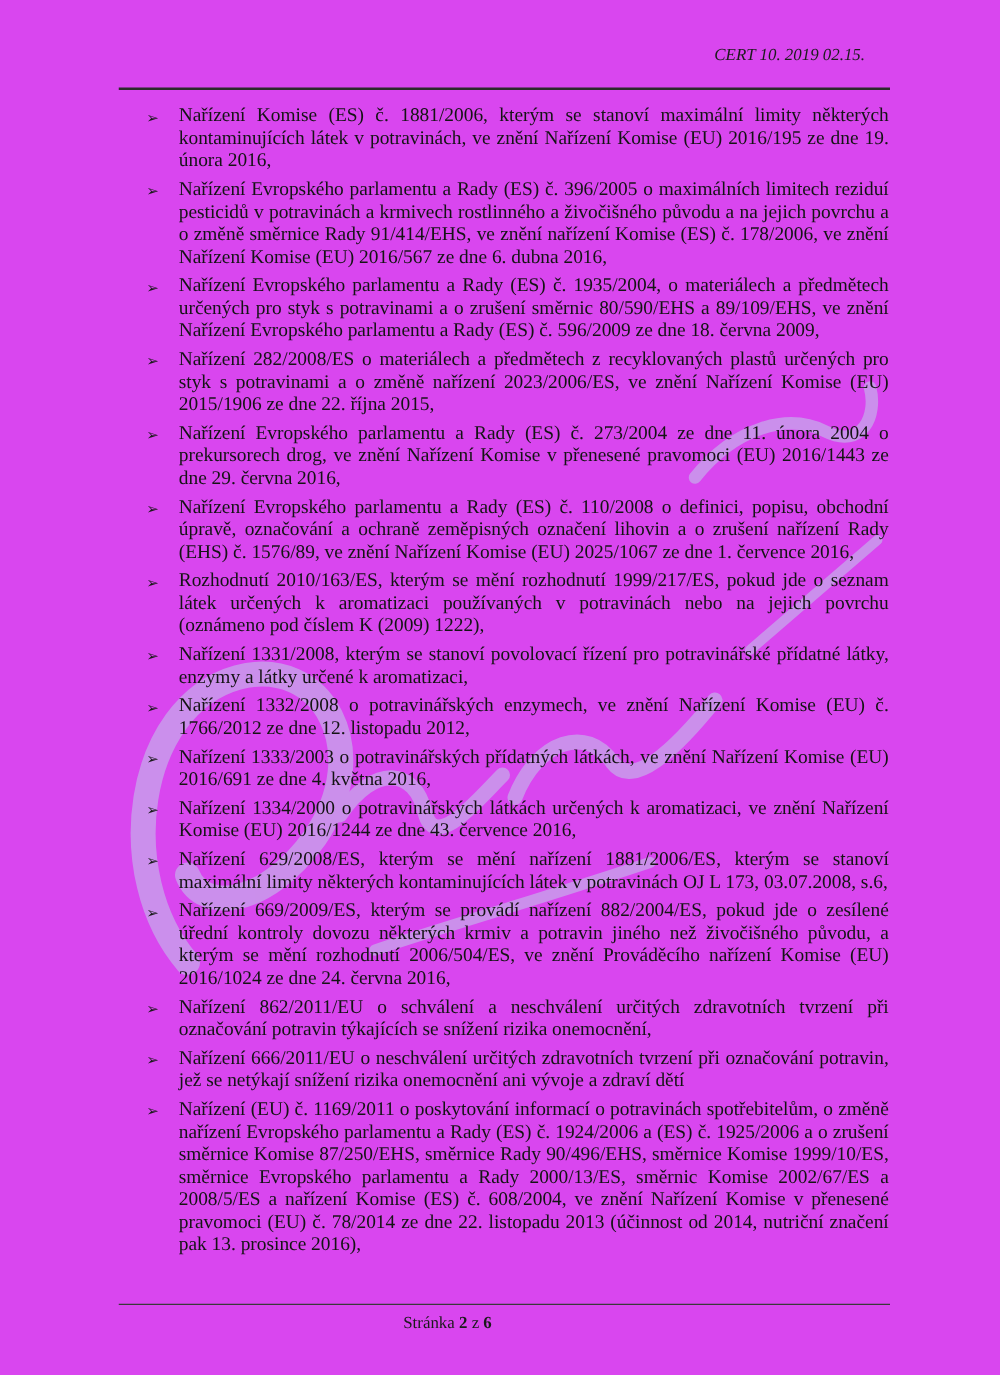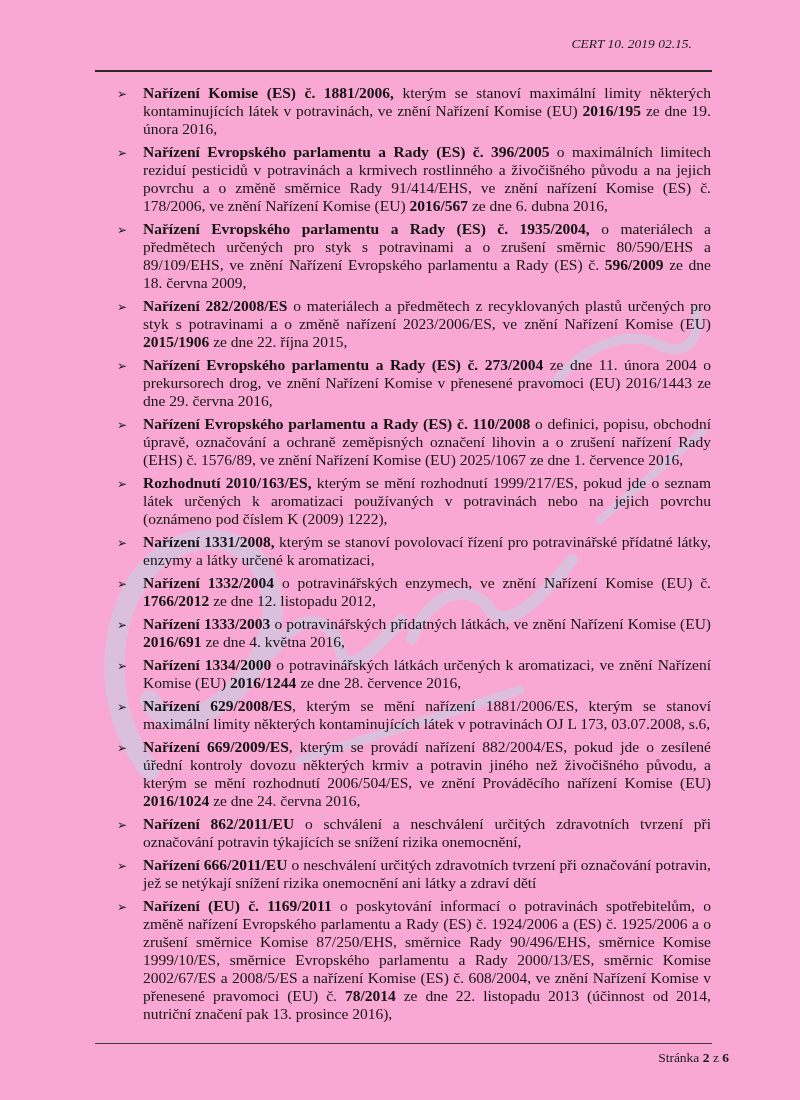--- a/index.html
+++ b/index.html
@@ -6,21 +6,21 @@
     margin: 0;
     padding: 0;
     background: #ffffff;
     font-family: "Liberation Serif", "DejaVu Serif", serif;
     color: #161616;
   }
   .page {
     position: relative;
     width: 800px;
     height: 1100px;
-    background: #f9a8d4;
+    background: #d946ef;
     overflow: hidden;
   }
   .watermark {
     position: absolute;
     top: 0; left: 0;
     width: 800px; height: 1100px;
     pointer-events: none;
     z-index: 0;
   }
   .header-text {
@@ -57,35 +57,35 @@
     color: #141414;
   }
   .bullet {
     position: absolute;
     left: 22px;
     top: 1px;
     font-family: "DejaVu Sans", sans-serif;
     font-size: 12px;
     color: #1a1a1a;
   }
-  .b { font-weight: bold; }
+  .b { font-weight: normal; }
   .footer-rule {
     position: absolute;
     top: 1043px;
     left: 95px;
     width: 617px;
     border-top: 1.5px solid #3a3a3a;
     z-index: 2;
   }
   .footer-text {
     position: absolute;
     top: 1050px;
-    left: 13px;
+    left: 0;
     width: 716px;
-    text-align: right;
+    text-align: center;
     font-size: 13.5px;
     color: #1a1a1a;
     z-index: 2;
   }
   .footer-text .b { font-weight: bold; }
 </style>
 </head>
 <body>
 
 <div class="page">
@@ -107,27 +107,27 @@
 
   <div class="list">
       <div class="item"><span class="bullet">➢</span><span class="b">Nařízení Komise (ES) č. 1881/2006,</span><span> kterým se stanoví maximální limity některých kontaminujících látek v potravinách, ve znění Nařízení Komise (EU) </span><span class="b">2016/195</span><span> ze dne 19. února 2016,</span></div>
       <div class="item"><span class="bullet">➢</span><span class="b">Nařízení Evropského parlamentu a Rady (ES) č. 396/2005</span><span> o maximálních limitech reziduí pesticidů v potravinách a krmivech rostlinného a živočišného původu a na jejich povrchu a o změně směrnice Rady 91/414/EHS, ve znění nařízení Komise (ES) č. 178/2006, ve znění Nařízení Komise (EU) </span><span class="b">2016/567</span><span> ze dne 6. dubna 2016,</span></div>
       <div class="item"><span class="bullet">➢</span><span class="b">Nařízení Evropského parlamentu a Rady (ES) č. 1935/2004,</span><span> o materiálech a předmětech určených pro styk s potravinami a o zrušení směrnic 80/590/EHS a 89/109/EHS, ve znění Nařízení Evropského parlamentu a Rady (ES) č. </span><span class="b">596/2009</span><span> ze dne 18. června 2009,</span></div>
       <div class="item"><span class="bullet">➢</span><span class="b">Nařízení 282/2008/ES</span><span> o materiálech a předmětech z recyklovaných plastů určených pro styk s potravinami a o změně nařízení 2023/2006/ES, ve znění Nařízení Komise (EU) </span><span class="b">2015/1906</span><span> ze dne 22. října 2015,</span></div>
       <div class="item"><span class="bullet">➢</span><span class="b">Nařízení Evropského parlamentu a Rady (ES) č. 273/2004</span><span> ze dne 11. února 2004 o prekursorech drog, ve znění Nařízení Komise v přenesené pravomoci (EU) 2016/1443 ze dne 29. června 2016,</span></div>
       <div class="item"><span class="bullet">➢</span><span class="b">Nařízení Evropského parlamentu a Rady (ES) č. 110/2008</span><span> o definici, popisu, obchodní úpravě, označování a ochraně zeměpisných označení lihovin a o zrušení nařízení Rady (EHS) č. 1576/89, ve znění Nařízení Komise (EU) 2025/1067 ze dne 1. července 2016,</span></div>
       <div class="item"><span class="bullet">➢</span><span class="b">Rozhodnutí 2010/163/ES,</span><span> kterým se mění rozhodnutí 1999/217/ES, pokud jde o seznam látek určených k aromatizaci používaných v potravinách nebo na jejich povrchu (oznámeno pod číslem K (2009) 1222),</span></div>
       <div class="item"><span class="bullet">➢</span><span class="b">Nařízení 1331/2008,</span><span> kterým se stanoví povolovací řízení pro potravinářské přídatné látky, enzymy a látky určené k aromatizaci,</span></div>
-      <div class="item"><span class="bullet">➢</span><span class="b">Nařízení 1332/2004</span><span> o potravinářských enzymech, ve znění Nařízení Komise (EU) č. </span><span class="b">1766/2012</span><span> ze dne 12. listopadu 2012,</span></div>
+      <div class="item"><span class="bullet">➢</span><span class="b">Nařízení 1332/2008</span><span> o potravinářských enzymech, ve znění Nařízení Komise (EU) č. </span><span class="b">1766/2012</span><span> ze dne 12. listopadu 2012,</span></div>
       <div class="item"><span class="bullet">➢</span><span class="b">Nařízení 1333/2003</span><span> o potravinářských přídatných látkách, ve znění Nařízení Komise (EU) </span><span class="b">2016/691</span><span> ze dne 4. května 2016,</span></div>
-      <div class="item"><span class="bullet">➢</span><span class="b">Nařízení 1334/2000</span><span> o potravinářských látkách určených k aromatizaci, ve znění Nařízení Komise (EU) </span><span class="b">2016/1244</span><span> ze dne 28. července 2016,</span></div>
+      <div class="item"><span class="bullet">➢</span><span class="b">Nařízení 1334/2000</span><span> o potravinářských látkách určených k aromatizaci, ve znění Nařízení Komise (EU) </span><span class="b">2016/1244</span><span> ze dne 43. července 2016,</span></div>
       <div class="item"><span class="bullet">➢</span><span class="b">Nařízení 629/2008/ES</span><span>, kterým se mění nařízení 1881/2006/ES, kterým se stanoví maximální limity některých kontaminujících látek v potravinách OJ L 173, 03.07.2008, s.6,</span></div>
       <div class="item"><span class="bullet">➢</span><span class="b">Nařízení 669/2009/ES</span><span>, kterým se provádí nařízení 882/2004/ES, pokud jde o zesílené úřední kontroly dovozu některých krmiv a potravin jiného než živočišného původu, a kterým se mění rozhodnutí 2006/504/ES, ve znění Prováděcího nařízení Komise (EU) </span><span class="b">2016/1024</span><span> ze dne 24. června 2016,</span></div>
       <div class="item"><span class="bullet">➢</span><span class="b">Nařízení 862/2011/EU</span><span> o schválení a neschválení určitých zdravotních tvrzení při označování potravin týkajících se snížení rizika onemocnění,</span></div>
-      <div class="item"><span class="bullet">➢</span><span class="b">Nařízení 666/2011/EU</span><span> o neschválení určitých zdravotních tvrzení při označování potravin, jež se netýkají snížení rizika onemocnění ani látky a zdraví dětí</span></div>
+      <div class="item"><span class="bullet">➢</span><span class="b">Nařízení 666/2011/EU</span><span> o neschválení určitých zdravotních tvrzení při označování potravin, jež se netýkají snížení rizika onemocnění ani vývoje a zdraví dětí</span></div>
       <div class="item"><span class="bullet">➢</span><span class="b">Nařízení (EU) č. 1169/2011</span><span> o poskytování informací o potravinách spotřebitelům, o změně nařízení Evropského parlamentu a Rady (ES) č. 1924/2006 a (ES) č. 1925/2006 a o zrušení směrnice Komise 87/250/EHS, směrnice Rady 90/496/EHS, směrnice Komise 1999/10/ES, směrnice Evropského parlamentu a Rady 2000/13/ES, směrnic Komise 2002/67/ES a 2008/5/ES a nařízení Komise (ES) č. 608/2004, ve znění Nařízení Komise v přenesené pravomoci (EU) č. </span><span class="b">78/2014</span><span> ze dne 22. listopadu 2013 (účinnost od 2014, nutriční značení pak 13. prosince 2016),</span></div>
     </div>
 
   <div class="footer-rule"></div>
 
   <div class="footer-text">
     <span>Stránka</span>
     <span class="b">2</span>
     <span>z</span>
     <span class="b">6</span>

